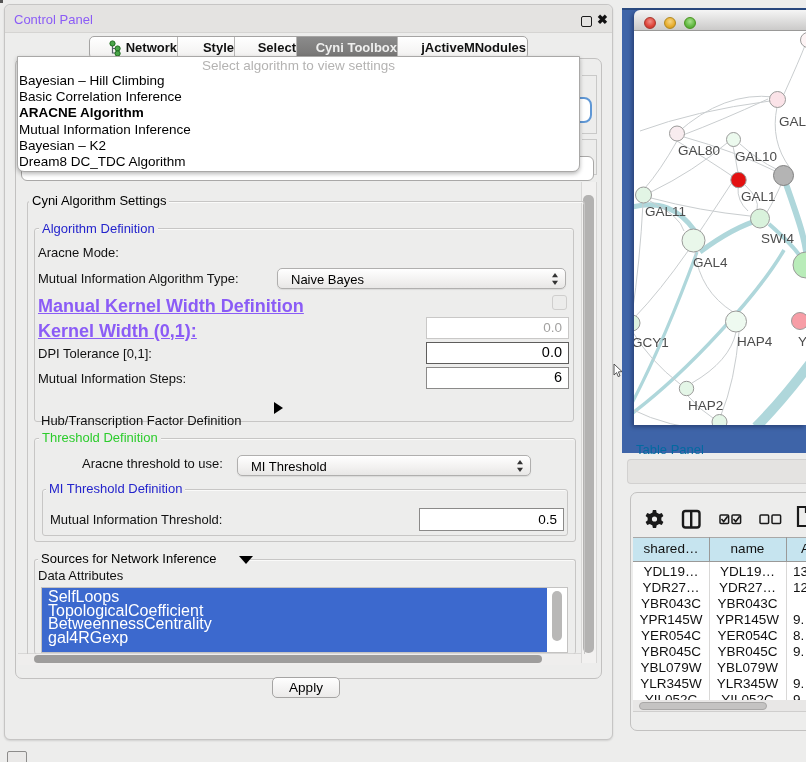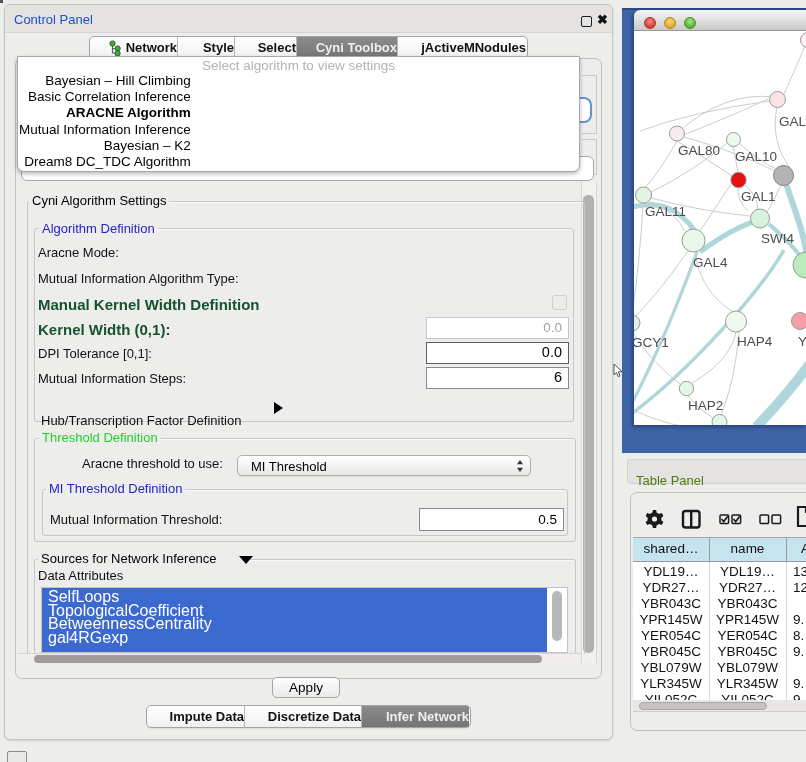--- a/index.html
+++ b/index.html
@@ -1,38 +1,38 @@
 <!DOCTYPE html>
 <html><head><meta charset="utf-8"><style>
   html,body{margin:0;padding:0;}
   body{width:806px;height:762px;position:relative;overflow:hidden;background:#ededec;
        font-family:"Liberation Sans",sans-serif;-webkit-font-smoothing:antialiased;}
   .abs{position:absolute;}
   .lbl{position:absolute;font-size:13px;font-weight:400;color:#111;white-space:nowrap;}
-  .glbl{position:absolute;font-size:15px;font-weight:700;color:#14532d;white-space:nowrap;}
+  .glbl{position:absolute;font-size:18px;font-weight:700;color:#8b5cf6;white-space:nowrap;text-decoration:underline;}
   .gbox{position:absolute;border:1px solid #c7c6c5;border-radius:3px;box-shadow:inset 0 1px 0 rgba(255,255,255,.7);}
   .gtitle{position:absolute;font-size:13px;font-weight:400;background:#ededec;padding:0 3px;line-height:13px;}
   .combo{position:absolute;height:21px;border:1px solid #b0afae;border-radius:5px;
          background:linear-gradient(#ffffff,#f2f1f0 60%,#e8e7e6);box-shadow:0 1px 1px rgba(0,0,0,.08);box-sizing:border-box;}
   .combo .ct{position:absolute;left:13px;top:3px;font-size:13px;color:#000;white-space:nowrap;}
   .field{position:absolute;background:#fff;box-sizing:border-box;}
   .fval{position:absolute;right:7px;font-size:13.5px;white-space:nowrap;text-align:right;}
   .seg{position:absolute;background:linear-gradient(#ffffff,#f1f0ef);border:1px solid #a5a4a3;border-radius:5px;
        display:flex;box-shadow:0 1px 1px rgba(0,0,0,.07);overflow:hidden;}
   .seg .s{font-size:13px;font-weight:700;color:#111;display:flex;align-items:center;justify-content:flex-end;
           border-right:1px solid #b9b8b7;}
   .seg .s:last-child{border-right:none;}
   .seg .sel{background:linear-gradient(#8b8b8b,#767574);color:#efefee;}
 </style></head>
 <body>
 
 <div class="abs" id="cpwin" style="left:4px;top:4px;width:607px;height:734px;background:#ededec;border:1px solid #c6c5c4;border-radius:6px;box-shadow:0 1px 2px rgba(0,0,0,.12);">
 
   <div class="abs" style="left:0;top:0;width:100%;height:27px;background:#e4e3e1;border-bottom:1px solid #d5d4d2;border-radius:6px 6px 0 0;"></div>
-  <div class="abs" style="left:9px;top:7px;font-size:13px;color:#1d4ed8;">Control Panel</div>
+  <div class="abs" style="left:9px;top:7px;font-size:13px;color:#8b5cf6;">Control Panel</div>
   <div class="abs" style="left:576px;top:11px;width:9px;height:9px;border:1.6px solid #1c1c1c;border-radius:2px;"></div>
   <div class="abs" style="left:592px;top:8px;font-size:13px;font-weight:900;color:#111;line-height:13px;">✖</div>
 
   <div class="seg" style="left:84px;top:31px;width:437px;height:21px;">
     <div class="s" style="width:87px;"><span id="neticon" style="width:13px;height:16px;margin-right:4px;display:inline-block;"><svg width="13" height="16" viewBox="0 0 13 16">
             <path d="M3.5 5 L3.5 13 L7 13 M3.5 8.5 L7 8.5" stroke="#55606b" stroke-width="1.2" fill="none"></path>
             <circle cx="3.5" cy="3.5" r="2.6" fill="#4aa54a" stroke="#1d6b1d"></circle>
             <circle cx="8.6" cy="8.5" r="2.6" fill="#4aa54a" stroke="#1d6b1d"></circle>
             <circle cx="8.6" cy="13.5" r="2.6" fill="#4aa54a" stroke="#1d6b1d"></circle>
           </svg></span>Network</div>
@@ -56,20 +56,27 @@
   <div class="abs" style="left:29px;top:650px;width:508px;height:8px;background:#9e9d9c;border-radius:4px;"></div>
 
   <div class="gbox" style="left:22px;top:196px;width:556px;height:452px;border-bottom:none;border-radius:3px 3px 0 0;"></div>
   <div class="gtitle" style="left:24px;top:188.5px;color:#000;">Cyni Algorithm Settings</div>
 
   <div class="gbox" style="left:29px;top:223px;width:538px;height:192px;"></div>
   <div class="gtitle" style="left:34px;top:216.5px;color:#2424cc;">Algorithm Definition</div>
 
   <div class="lbl" style="left:33px;top:240px;">Aracne Mode:</div>
   <div class="lbl" style="left:33px;top:266px;">Mutual Information Algorithm Type:</div>
+  <div class="combo" style="left:272px;top:263px;width:289px;">
+      <span class="ct">Naive Bayes</span>
+      <svg class="abs" style="right:6px;top:3px;" width="8" height="14" viewBox="0 0 8 14">
+        <path d="M4 1 L7 5.2 L1 5.2 Z" fill="#333"></path>
+        <path d="M4 13 L7 8.8 L1 8.8 Z" fill="#333"></path>
+      </svg>
+    </div>
 
   <div class="glbl" style="left:33px;top:291px;">Manual Kernel Width Definition</div>
   <div class="abs" style="left:547px;top:290px;width:13px;height:13px;background:#ececeb;border:1px solid #cfcecd;border-radius:3px;"></div>
 
   <div class="glbl" style="left:33px;top:316px;">Kernel Width (0,1):</div>
   <div class="field" style="left:421px;top:312px;width:143px;height:22px;border:1px solid #c9c8c7;"></div>
   <div class="fval" style="left:421px;width:136px;top:315px;color:#a3a2a1;">0.0</div>
 
   <div class="lbl" style="left:33px;top:341px;">DPI Tolerance [0,1]:</div>
   <div class="field" style="left:421px;top:337px;width:143px;height:22px;border:1.5px solid #5e5d5c;"></div>
@@ -105,30 +112,25 @@
   <div class="abs" style="left:234px;top:551px;width:0;height:0;border-top:8px solid #000;border-left:7px solid transparent;border-right:7px solid transparent;"></div>
   <div class="lbl" style="left:33px;top:563px;font-size:13px;">Data Attributes</div>
 
   <div class="abs" style="left:36px;top:582px;width:527px;height:66px;background:#fff;border:1px solid #c4c3c2;box-sizing:border-box;"></div>
   <div class="abs" style="left:37px;top:583px;width:505px;height:64px;background:#3c69ce;"></div>
   <div class="abs" style="left:43px;top:585px;font-size:16px;color:#fff;line-height:13.6px;">SelfLoops<br>TopologicalCoefficient<br>BetweennessCentrality<br>gal4RGexp</div>
   <div class="abs" style="left:547px;top:586px;width:10px;height:50px;background:#b9b8b7;border-radius:5px;"></div>
 
   <div class="abs" style="left:267px;top:672px;width:66px;height:19px;background:linear-gradient(#fefefe,#ebeae9);border:1px solid #a5a4a3;border-radius:5px;text-align:center;font-size:13.5px;color:#000;line-height:19px;">Apply</div>
 
-  <div class="seg" style="left:141px;top:700px;width:323px;height:21px;">
-    <div class="s" style="width:97px;">Impute Data</div>
-    <div class="s" style="width:116px;">Discretize Data</div>
-    <div class="s sel" style="width:107px;">Infer Network</div>
-  </div>
 </div>
 
 <div class="abs" style="left:17px;top:56px;width:563px;height:116px;background:#fff;border:1px solid #a9a8a7;border-radius:0 0 7px 7px;box-shadow:0 2px 4px rgba(0,0,0,.28);z-index:40;box-sizing:border-box;">
   <div class="abs" style="left:0;top:1px;width:100%;text-align:center;font-size:13.5px;color:#b4b3b2;">Select algorithm to view settings</div>
-  <div class="abs" style="left:1px;top:16px;font-size:13.5px;color:#000;line-height:16.2px;white-space:nowrap;text-align:right;">Bayesian – Hill Climbing<br>Basic Correlation Inference<br><b>ARACNE Algorithm</b><br>Mutual Information Inference<br>Bayesian – K2<br>Dream8 DC_TDC Algorithm</div>
+  <div class="abs" style="left:1px;top:16px;font-size:13.5px;color:#000;line-height:16.2px;white-space:nowrap;">Bayesian – Hill Climbing<br>Basic Correlation Inference<br><b>ARACNE Algorithm</b><br>Mutual Information Inference<br>Bayesian – K2<br>Dream8 DC_TDC Algorithm</div>
 </div>
 
 <div class="abs" style="left:7px;top:751px;width:18px;height:14px;background:#eae9e8;border:1.5px solid #8d8c8b;border-radius:2px;"></div>
 
 <div class="abs" style="left:622px;top:8px;width:184px;height:445px;background:#3e64a8;border-top:2px solid #2a4a80;box-sizing:border-box;"></div>
 
 <div class="abs" style="left:634px;top:10px;width:172px;height:415px;border-radius:6px 0 0 0;overflow:hidden;box-shadow:-2px 2px 4px rgba(0,0,30,.35);">
   <div class="abs" style="left:0;top:0;width:100%;height:21px;background:linear-gradient(#f5f5f5,#cbcac9);border-bottom:1px solid #9a9998;box-sizing:border-box;"></div>
   <div class="abs" style="left:10px;top:6.5px;width:10px;height:10px;border-radius:50%;background:radial-gradient(circle at 50% 35%,#f08f88,#dd4338 60%,#b93028);border:.5px solid #a8352c;"></div>
   <div class="abs" style="left:29.5px;top:6.5px;width:10px;height:10px;border-radius:50%;background:radial-gradient(circle at 50% 35%,#f6d584,#e7ad2d 60%,#c48d1d);border:.5px solid #b2891f;"></div>
@@ -200,21 +202,21 @@
         <text x="-2" y="316">GCY1</text>
         <text x="103" y="315">HAP4</text>
         <text x="164" y="315">Y</text>
         <text x="54" y="379">HAP2</text>
       </g>
     </svg>
   </div>
 </div>
 
 <div class="abs" style="left:627px;top:459px;width:179px;height:25px;background:#e4e3e1;border:1px solid #d2d1d0;border-right:none;border-radius:4px 0 0 4px;box-sizing:border-box;"></div>
-<div class="abs" style="left:636px;top:473px;font-size:13px;color:#4d7c0f;">Table Panel</div>
+<div class="abs" style="left:636px;top:442px;font-size:13px;color:#0369a1;">Table Panel</div>
 
 <div class="abs" style="left:630px;top:492px;width:182px;height:239px;background:#ededec;border:1px solid #c2c1c0;border-radius:7px 0 0 7px;overflow:hidden;box-sizing:border-box;">
 
   <svg class="abs" style="left:0;top:0;" width="182" height="44" viewBox="0 0 182 44">
     <g id="gear" transform="translate(23.5,26)">
         <path fill="#1a1a1a" fill-rule="evenodd" d="M-1.6 -9 L1.6 -9 L2.2 -6.2 A6.6 6.6 0 0 1 4.6 -4.9 L7.3 -5.9 L8.9 -3.1 L6.8 -1.2 A6.6 6.6 0 0 1 6.8 1.2 L8.9 3.1 L7.3 5.9 L4.6 4.9 A6.6 6.6 0 0 1 2.2 6.2 L1.6 9 L-1.6 9 L-2.2 6.2 A6.6 6.6 0 0 1 -4.6 4.9 L-7.3 5.9 L-8.9 3.1 L-6.8 1.2 A6.6 6.6 0 0 1 -6.8 -1.2 L-8.9 -3.1 L-7.3 -5.9 L-4.6 -4.9 A6.6 6.6 0 0 1 -2.2 -6.2 Z M0 -2.6 A2.6 2.6 0 1 0 0 2.6 A2.6 2.6 0 1 0 0 -2.6 Z"></path>
       </g>
     <rect x="52" y="18" width="16.5" height="16.5" rx="2.5" fill="none" stroke="#1a1a1a" stroke-width="2.4"></rect>
     <line x1="60.2" y1="18" x2="60.2" y2="34.5" stroke="#1a1a1a" stroke-width="2.4"></line>
     <g stroke="#1a1a1a" stroke-width="1.5" fill="none">

